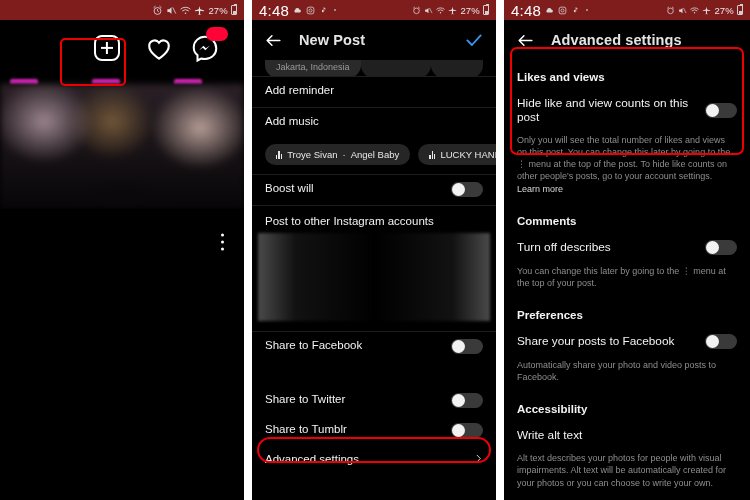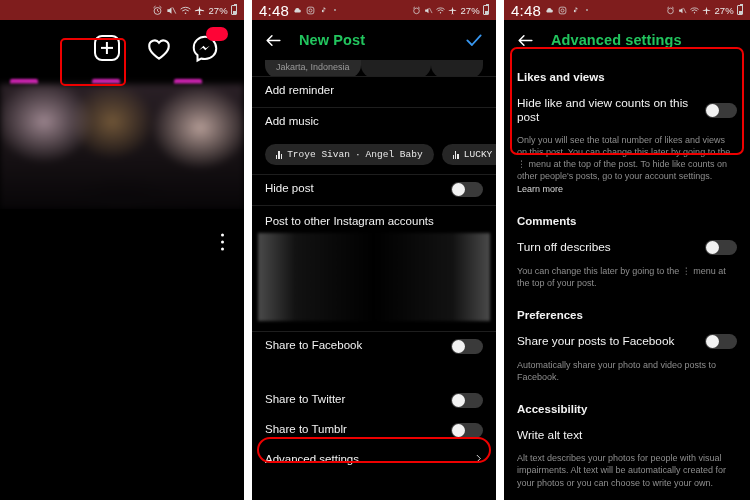--- a/index.html
+++ b/index.html
@@ -167,21 +167,21 @@
     height: 40px;
     display: flex; align-items: center;
     padding: 0 12px;
     gap: 16px;
     background: #000;
   }
   .backarrow {
     width: 19px; height: 19px; flex: none;
   }
   .nav-title {
-    color: #22c55e;
+    color: #e5e5e5;
     font-size: 14.5px;
     font-weight: 700;
     letter-spacing: .1px;
   }
   .check-btn { margin-left: auto; width: 20px; height: 20px; }
 
   .scrollbody {
     position: relative;
     height: 440px;
     overflow: hidden;
@@ -205,21 +205,21 @@
     background: #3a3a3a;
     position: relative;
     flex: none;
   }
   .toggle .knob {
     position: absolute; left: 1px; top: 1px;
     width: 13px; height: 13px; border-radius: 50%;
     background: #f2f2f2;
   }
 
-  .chiprow { display: flex; gap: 8px; padding: 6px 24px 9px 13px; overflow: hidden; font-family: Liberation Mono, monospace; }
+  .chiprow { display: flex; gap: 8px; padding: 6px 24px 9px 13px; overflow: hidden; }
   .chip {
     background: #262626;
     border-radius: 13px;
     padding: 5px 11px;
     color: #e8e8e8;
     font-size: 9.5px;
     white-space: nowrap;
     display: flex; align-items: center; gap: 5px;
   }
   .eqbars { display: inline-flex; align-items: flex-end; gap: 1px; height: 8px; }
@@ -458,21 +458,21 @@
               <i></i>
               <i></i>
             </span>
           <span>LUCKY HANDRIAN</span>
 
         </div>
       </div>
       <div class="sep"></div>
 
       <div class="row">
-        <span class="lbl">Hide post</span>
+        <span class="lbl">Boost will</span>
         <span class="toggle">
             <span class="knob"></span>
           </span>
       </div>
       <div class="sep"></div>
 
       <div class="sectionlabel">Post to other Instagram accounts</div>
       <div class="accountstrip"></div>
 
       <div style="height:10px"></div>

